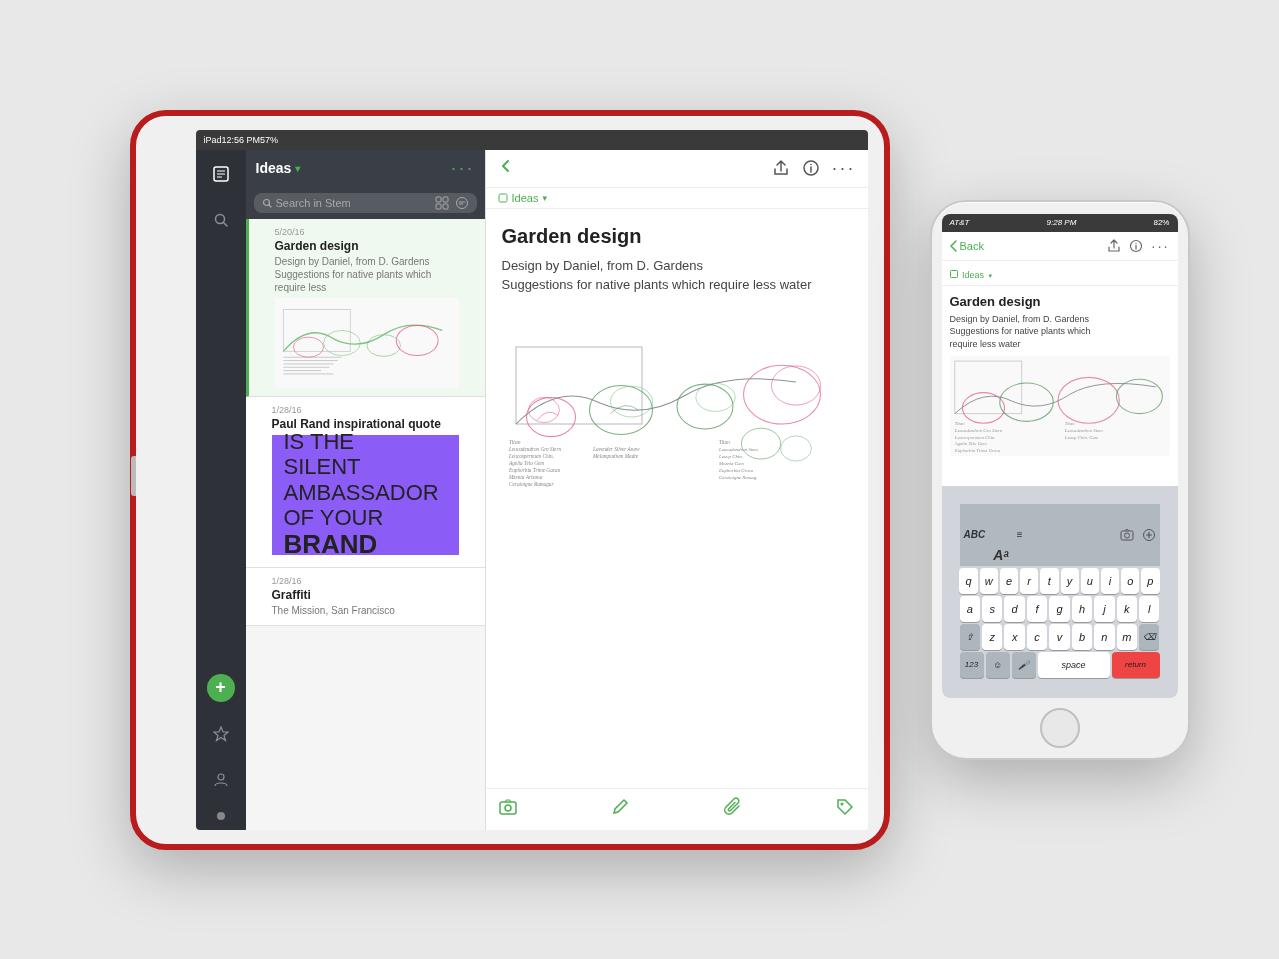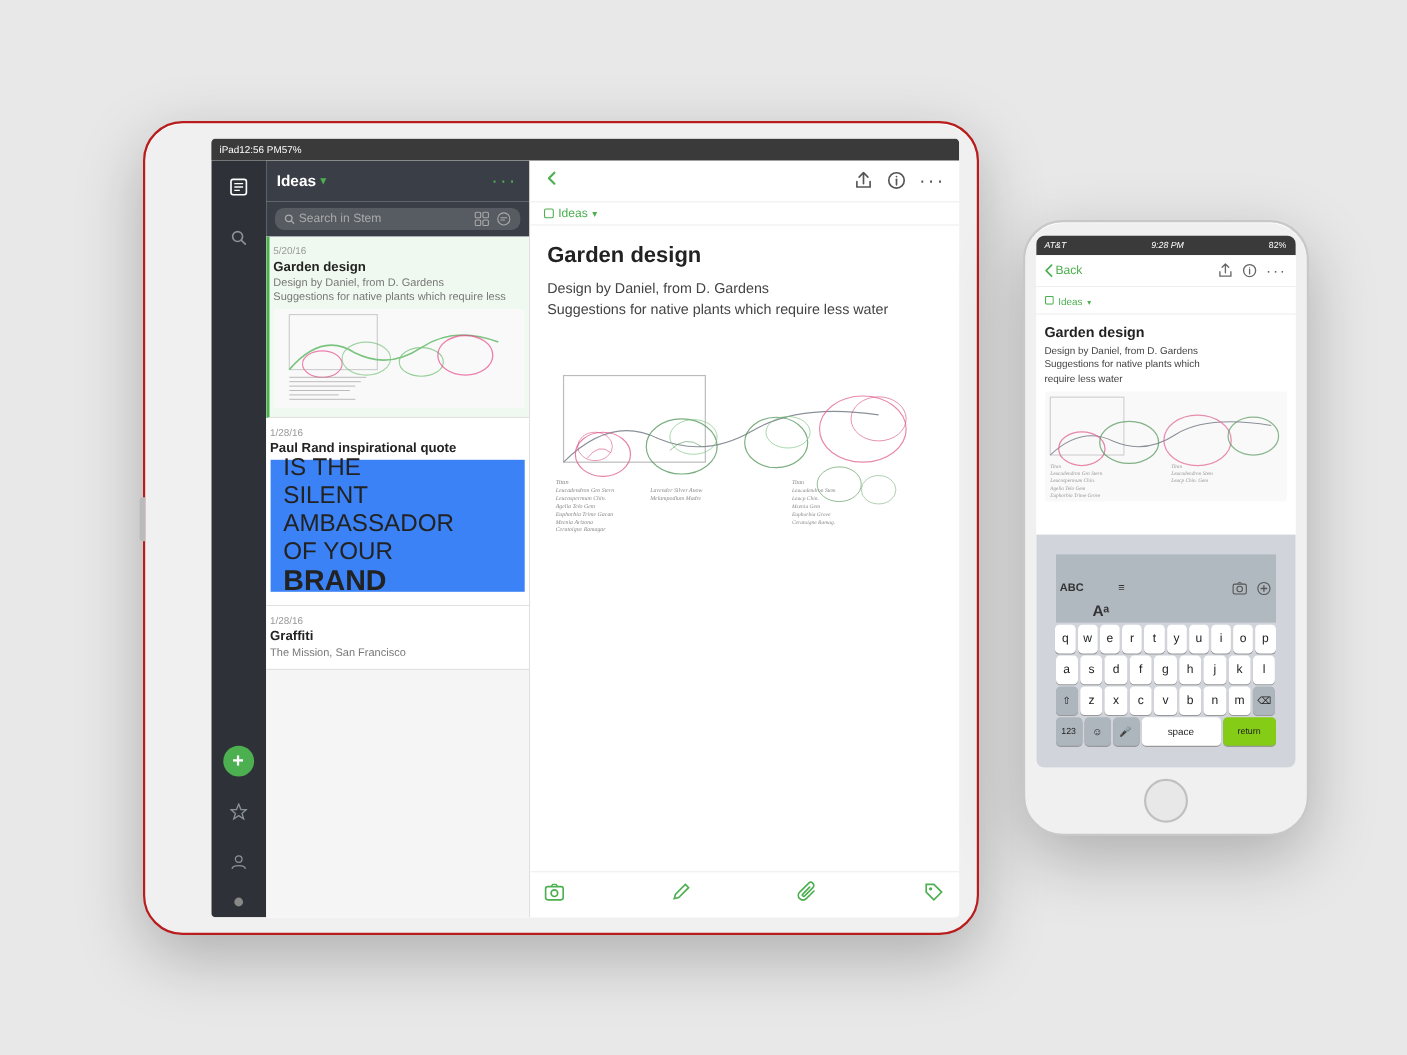--- a/index.html
+++ b/index.html
@@ -22,21 +22,21 @@
 
     
     .ipad-frame {
       position: absolute;
       left: 40px;
       top: 30px;
       width: 760px;
       height: 740px;
       background: #f0f0f0;
       border-radius: 36px;
-      border: 2px solid #b91c1c;
+      border: 6px solid #b91c1c;
       box-shadow: 0 20px 60px rgba(0,0,0,0.25), inset 0 1px 0 rgba(255,255,255,0.8);
     }
 
     .ipad-button-left {
       position: absolute;
       left: -5px;
       top: 340px;
       width: 5px;
       height: 40px;
       background: #bbb;
@@ -177,21 +177,21 @@
     }
 
     .note-items {
       flex: 1;
       overflow: hidden;
     }
 
     .note-item {
       background: #fff;
       border-bottom: 1px solid #e0e0e0;
-      padding: 8px 4px;
+      padding: 8px 26px;
       cursor: pointer;
     }
 
     .note-item.selected {
       background: #f0f9f0;
       border-left: 3px solid #4CAF50;
     }
 
     .note-item-date {
       font-size: 9px;
@@ -218,21 +218,21 @@
       height: 90px;
       background: #f9f9f9;
       margin-top: 4px;
       border-radius: 3px;
       overflow: hidden;
       position: relative;
     }
 
     
     .paul-rand-card {
-      background: #3b82f6;
+      background: #8b5cf6;
       margin: 4px 0;
       padding: 10px 12px;
       height: 120px;
       display: flex;
       flex-direction: column;
       justify-content: center;
     }
 
     .paul-rand-text {
       font-size: 22px;
@@ -452,20 +452,21 @@
       background: #f9f9f9;
       border-radius: 3px;
       overflow: hidden;
     }
 
     
     .iphone-keyboard {
       background: #d1d5db;
       flex-shrink: 0;
       padding: 18px;
+      font-style: italic;
     }
 
     .keyboard-toolbar {
       display: flex;
       align-items: center;
       gap: 8px;
       padding: 3px 4px;
       background: #b0b8c0;
       margin-bottom: 2px;
     }
@@ -892,19 +893,19 @@
           <div class="key">n</div>
           <div class="key">m</div>
           <div class="key special">⌫</div>
         </div>
 
         <div class="keyboard-row">
           <div class="key special" style="max-width:32px; font-size:8px;">123</div>
           <div class="key special" style="max-width:28px;">☺</div>
           <div class="key special" style="max-width:28px;">🎤</div>
           <div class="key space" style="max-width:90px; flex:3; font-size:9px;">space</div>
-          <div class="key return-key" style="max-width:55px; flex:2; font-size:8px; background:#84cc16;">return</div>
+          <div class="key return-key" style="max-width:55px; flex:2; font-size:8px; background:#ef4444;">return</div>
         </div>
       </div>
     </div>
   </div>
 
 </div>
 
 </body></html>

